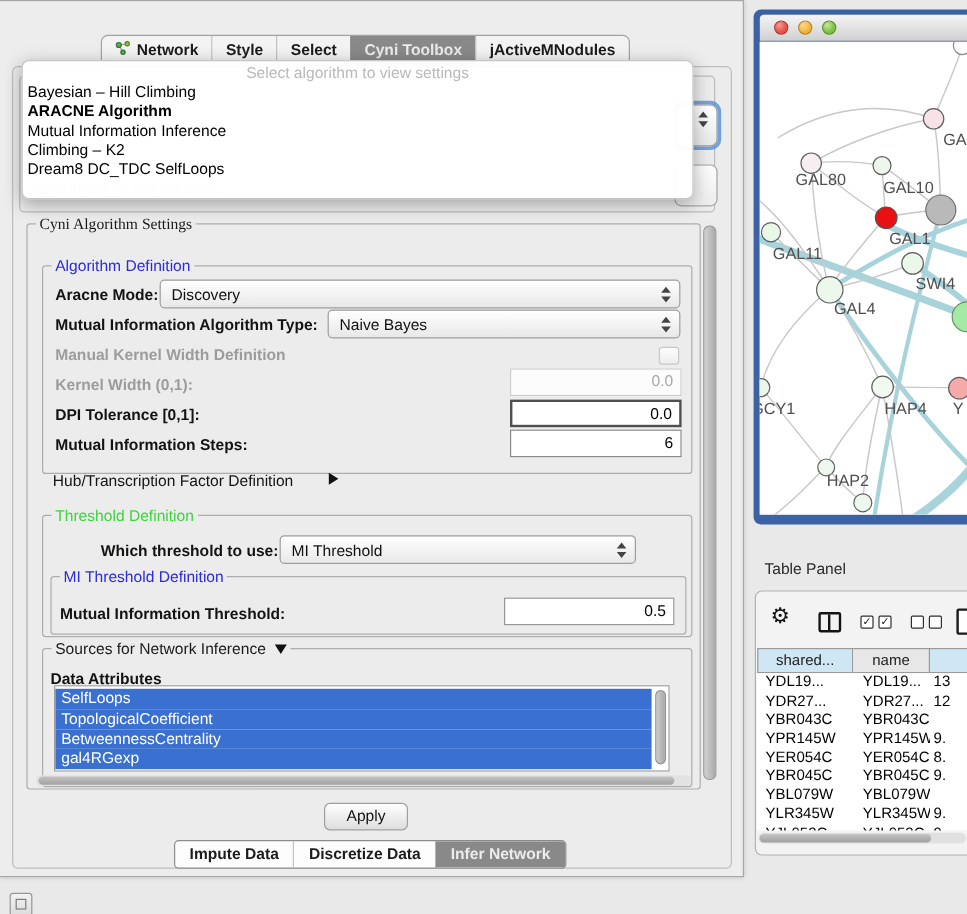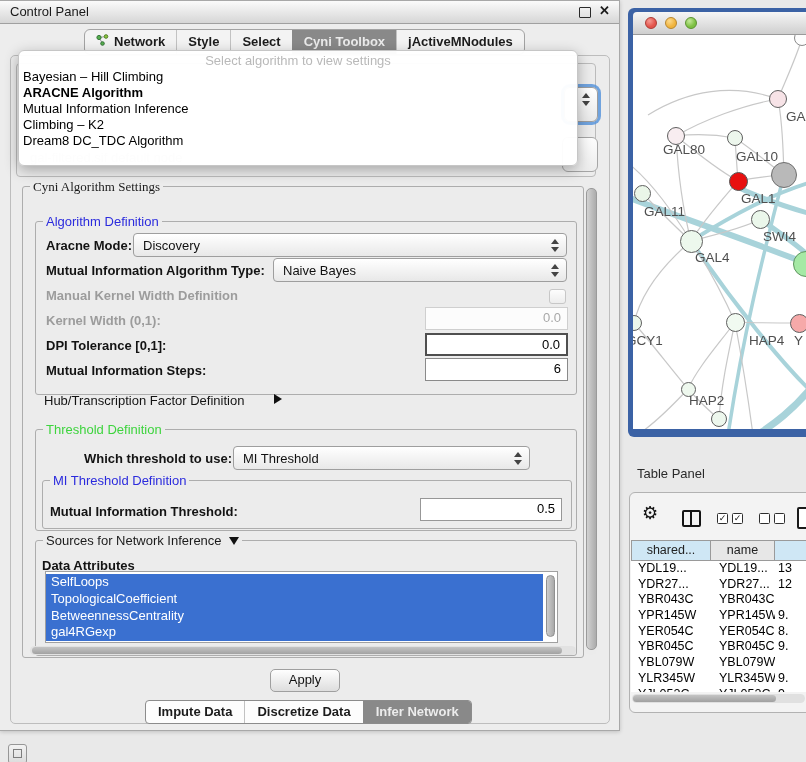--- a/index.html
+++ b/index.html
@@ -148,25 +148,20 @@
   #dock-icon:after{content:"";position:absolute;left:4px;top:4px;width:7px;height:7px;border:1px solid #7d7d7d;}
   #top-tick{left:8px;top:0;width:1px;height:8px;background:#ababab;}
 </style>
 </head>
 <body>
 
 <div id="stage">
   <div class="abs" id="top-tick"></div>
 
   <div class="abs" id="cp-window">
-    <div class="abs" id="cp-titlebar">
-      <div class="abs" id="cp-title">Control Panel</div>
-      <div class="abs float-icon"></div>
-      <div class="abs close-icon">✕</div>
-    </div>
 
     <div class="abs" id="top-tabs">
         <div class="tab">
           <span class="net-tab-icon"><svg width="13" height="12" viewBox="0 0 13 12">
               <line x1="3" y1="3.5" x2="10" y2="2.5" stroke="#9a9a9a" stroke-width="1"></line>
               <line x1="3" y1="3.5" x2="6.5" y2="9.5" stroke="#9a9a9a" stroke-width="1"></line>
               <circle cx="3" cy="3.5" r="2.1" fill="#57b04f" stroke="#35743a"></circle>
               <circle cx="10" cy="2.5" r="1.8" fill="#8cc63f" stroke="#55822c"></circle>
               <circle cx="6.5" cy="9.5" r="1.8" fill="#57b04f" stroke="#35743a"></circle>
             </svg></span>
@@ -195,21 +190,21 @@
       </div>
     <div class="abs" id="combo-frag2"></div>
 
     <div class="abs" id="algo-dropdown">
       <div id="dd-placeholder">Select algorithm to view settings</div>
       <div id="dd-items">
           <div class="dd-item">Bayesian – Hill Climbing</div>
           <div class="dd-item sel">ARACNE Algorithm</div>
           <div class="dd-item">Mutual Information Inference</div>
           <div class="dd-item">Climbing – K2</div>
-          <div class="dd-item">Dream8 DC_TDC Algorithm</div>
+          <div class="dd-item">Dream8 DC_TDC SelfLoops</div>
         </div>
     </div>
 
     <div class="abs gbox" style="left:22px;top:185px;width:560px;height:470px;"></div>
     <div class="abs gtitle t-dark" style="left:30px;top:178px;font-family:Liberation Serif, serif;">Cyni Algorithm Settings</div>
     <div class="abs" id="set-scroll">
         <div class="abs" id="set-thumb"></div>
       </div>
 
     <div class="abs gbox" style="left:35px;top:220px;width:540px;height:172px;"></div>
@@ -349,21 +344,21 @@
         </div>
       <div id="net-labels">
           <div class="nlabel" style="left: 153px; top: 74px;">GAL</div>
           <div class="nlabel" style="left: 30px; top: 107px;">GAL80</div>
           <div class="nlabel" style="left: 103px; top: 114px;">GAL10</div>
           <div class="nlabel" style="left: 108px; top: 156px;">GAL1</div>
           <div class="nlabel" style="left: 11px; top: 169px;">GAL11</div>
           <div class="nlabel" style="left: 130px; top: 194px;">SWI4</div>
           <div class="nlabel" style="left: 62px; top: 215px;">GAL4</div>
           <div class="nlabel" style="left: -7px; top: 298px;">GCY1</div>
-          <div class="nlabel" style="left: 104px; top: 298px; margin-left: 12px;">HAP4</div>
+          <div class="nlabel" style="left: 104px; top: 298px;">HAP4</div>
           <div class="nlabel" style="left: 161px; top: 298px;">Y</div>
           <div class="nlabel" style="left: 56px; top: 358px;">HAP2</div>
         </div>
     </div>
   </div>
 
   <div class="abs" id="tp-title">Table Panel</div>
   <div class="abs" id="tp-panel">
     <div class="abs" id="gear-icon">⚙</div>
     <div class="abs" id="col-icon"></div>

